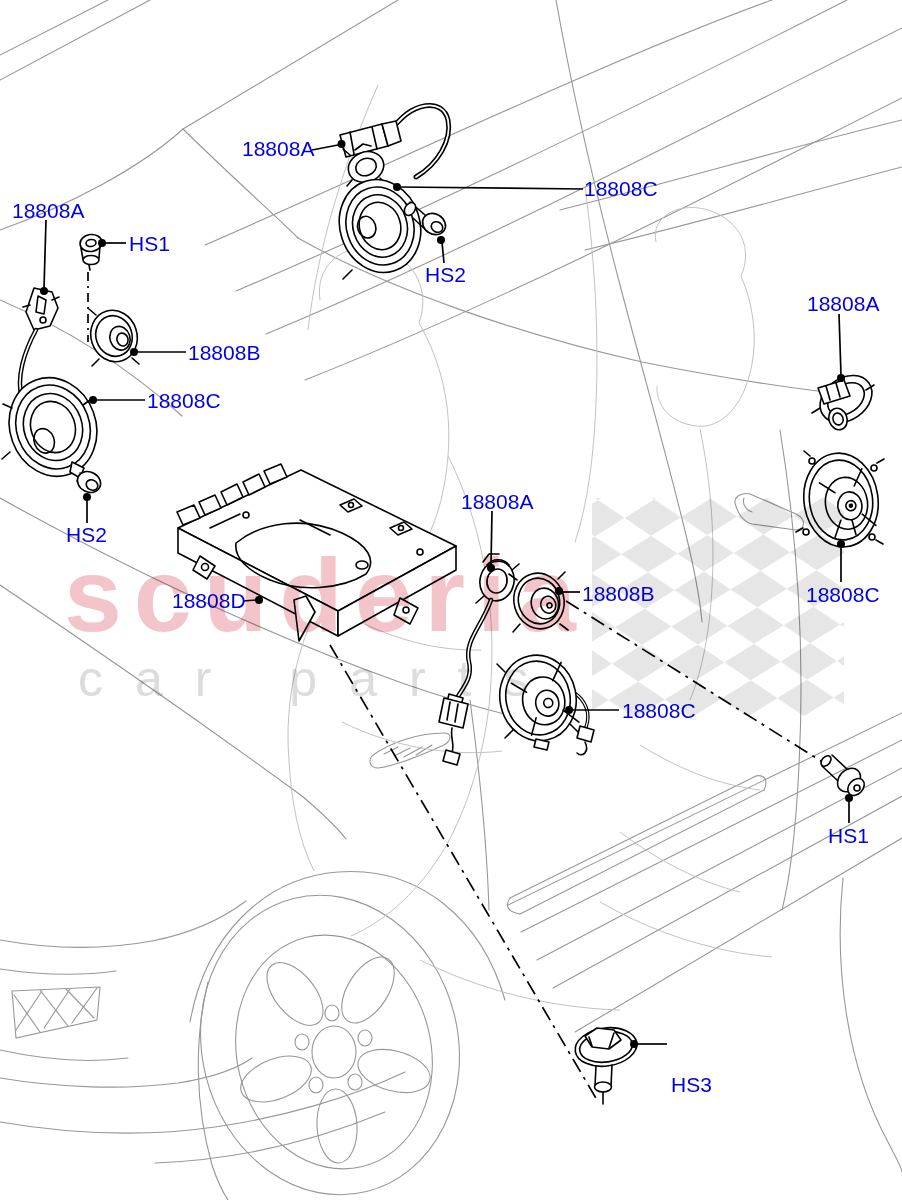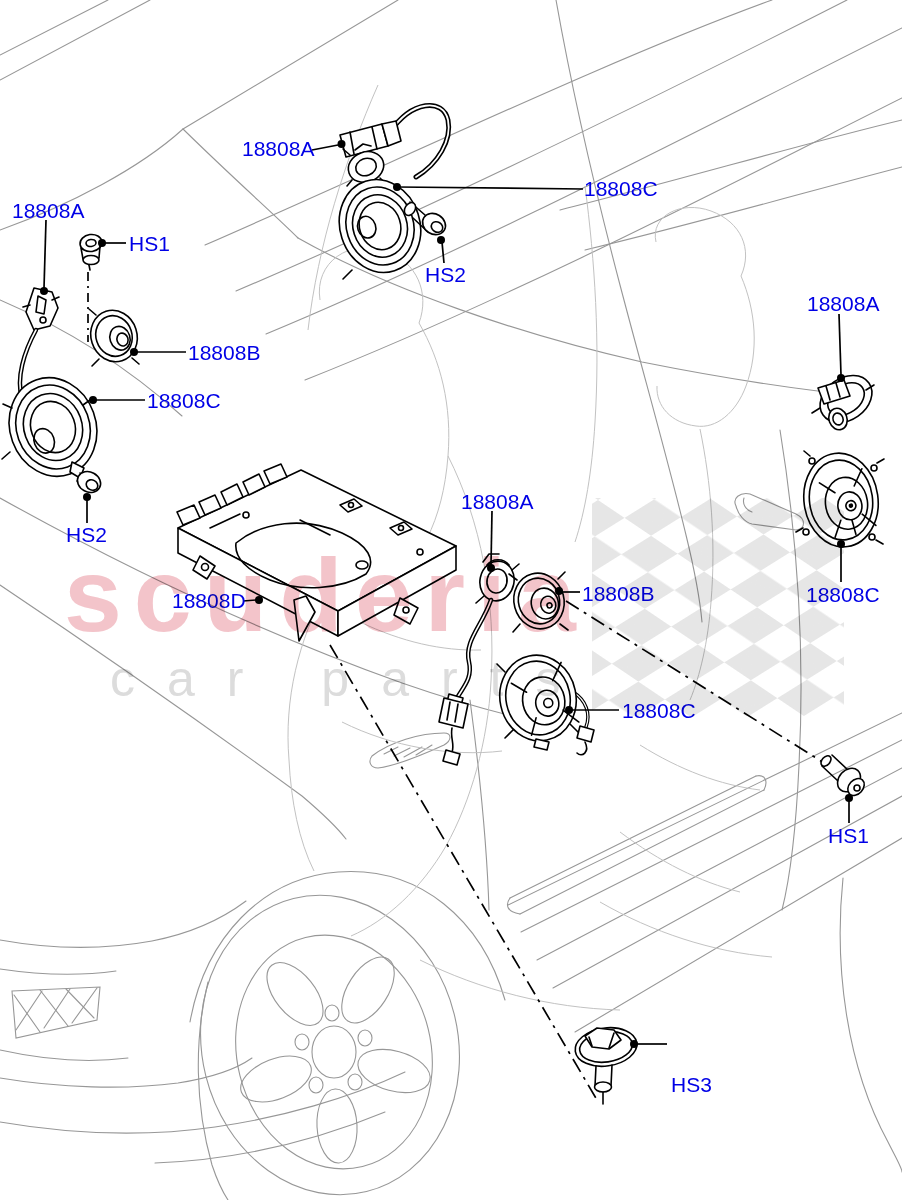--- a/index.html
+++ b/index.html
@@ -6,21 +6,21 @@
   .stage{position:relative;width:902px;height:1200px;background:#fff;overflow:hidden;
          font-family:"Liberation Sans", sans-serif;}
   .layer{position:absolute;left:0;top:0;width:902px;height:1200px;}
   svg{display:block;}
   .part-label{position:absolute;font-size:21px;line-height:1.05;color:var(--label-color,#0000e6);
               white-space:nowrap;letter-spacing:0px;cursor:pointer;}
   .watermark{mix-blend-mode:multiply;pointer-events:none;}
   .wm-brand{position:absolute;left:64px;top:536px;font-size:104px;font-weight:bold;
             letter-spacing:12px;color:var(--wm-brand-color,#f3c4ca);}
   .wm-tagline{position:absolute;left:78px;top:650px;font-size:50px;letter-spacing:32px;
-              color:var(--wm-tagline-color,#dcdcdc);margin-left:32px;}
+              color:var(--wm-tagline-color,#dcdcdc);}
 </style>
 </head>
 <body>
 
 <div class="stage">
 
   <svg class="layer" width="902" height="1200" viewBox="0 0 902 1200">
 
     <g stroke="#979797" stroke-width="1.1" fill="none" stroke-linecap="round">
       <path d="M0,55 L108,0"></path>

